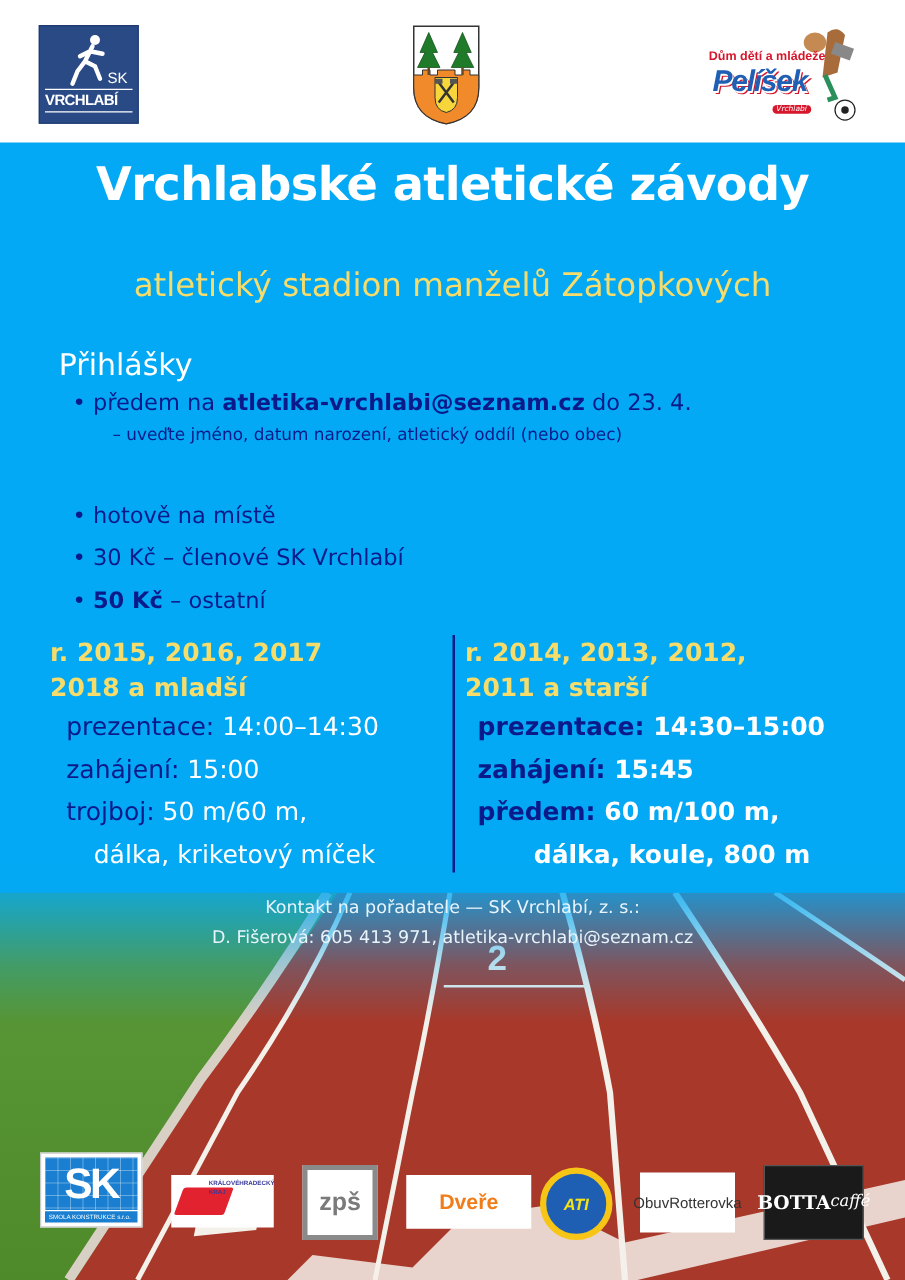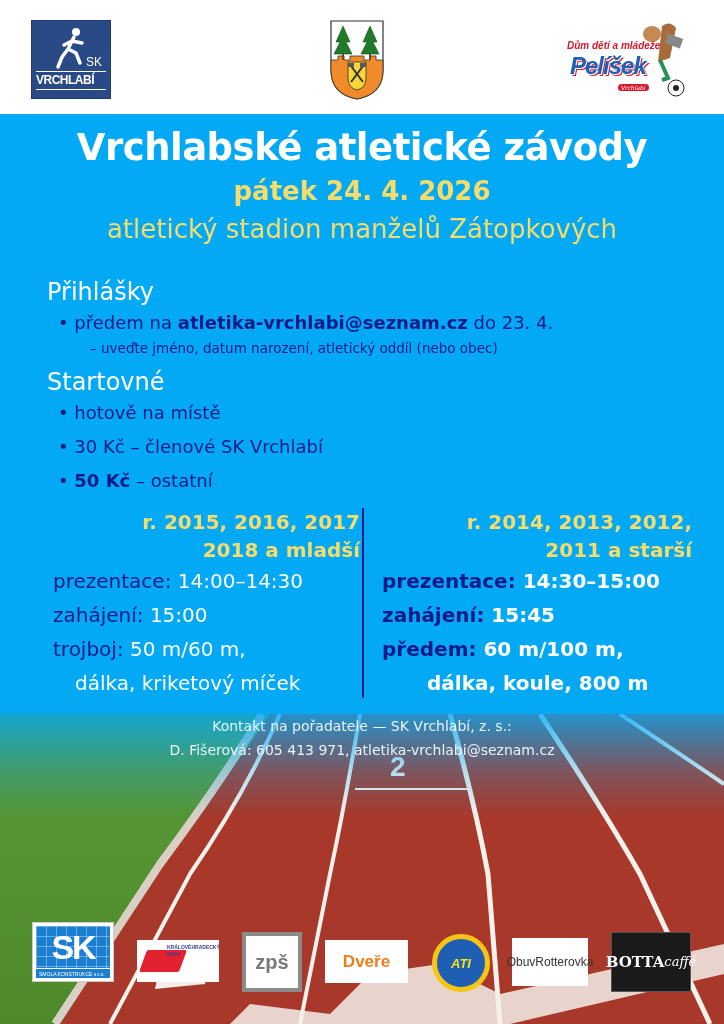--- a/index.html
+++ b/index.html
@@ -32,21 +32,21 @@
     .logo-sk svg { position: absolute; left: 22px; top: 6px; }
 
     .logo-crest {
       position: absolute; left: 330px; top: 20px; width: 54px; height: 80px;
     }
     .logo-perisek {
       position: absolute; left: 562px; top: 18px; width: 130px; height: 85px;
     }
     .perisek-top {
       position: absolute; left: 5px; top: 22px; color: #d6162b;
-      font-size: 10px; font-style: italic; font-weight: bold;
+      font-size: 10px; font-weight: bold;
       font-family: "Liberation Sans", sans-serif;
     }
     .perisek-main {
       position: absolute; left: 8px; top: 34px; color: #1f5fb4;
       font-size: 24px; font-style: italic; font-weight: bold;
       font-family: "Liberation Sans", sans-serif;
       text-shadow: 1px 1px 0 #fff, 2px 2px 0 #d6162b;
       letter-spacing: -1px;
     }
     .perisek-sub {
@@ -97,21 +97,21 @@
     .col {
       position: absolute; top: 394px;
     }
     .col-left { left: 40px; width: 320px; }
     .col-right { left: 372px; width: 320px; }
     .divider {
       position: absolute; left: 362px; top: 394px; width: 2px; height: 190px;
       background: #0b1a8a;
     }
     .col-head {
-      color: #f6dc6b; font-size: 20px; font-weight: bold; text-align: right;
+      color: #f6dc6b; font-size: 20px; font-weight: bold; text-align: left;
       line-height: 28px;
     }
     .col-row {
       font-size: 20px; line-height: 34px; white-space: nowrap; color: #ffffff;
     }
     .col-row .lbl { color: #0b1a8a; }
     .col-row.indent { padding-left: 22px; }
     .col-left .col-row { padding-left: 13px; }
     .col-left .col-row.indent { padding-left: 35px; }
     .col-right .col-row { padding-left: 10px; font-weight: bold; }
@@ -133,21 +133,21 @@
     .sp-smola { left: 32px; top: 4px; width: 82px; height: 60px; background: #fff; border: 1px solid #ccc; }
     .sp-smola .sk-grid { position:absolute; left:3px; top:3px; width:74px; height:42px; background:#1a7fd0; color:#fff; font-size:34px; font-weight:bold; display:flex; align-items:center; justify-content:center; letter-spacing:-2px;
       background-image: linear-gradient(rgba(255,255,255,0.35) 1px, transparent 1px), linear-gradient(90deg, rgba(255,255,255,0.35) 1px, transparent 1px);
       background-size: 10px 10px;
     }
     .sp-smola .sk-foot { position:absolute; left:3px; bottom:3px; width:74px; height:9px; background:#1a7fd0; color:#fff; font-size:5px; display:flex; align-items:center; padding-left:3px; }
     .sp-kraj { left: 137px; top: 22px; width: 82px; height: 42px; }
     .sp-kraj .kraj-text { position:absolute; left: 30px; top:4px; color:#3a3a9a; font-size:5px; font-weight:bold; line-height:7px; }
     .sp-kraj .kraj-shape { position:absolute; left:6px; top:10px; width:40px; height:22px; background:#e3222f; transform: skewX(-20deg); border-radius: 2px; }
     .sp-zps { left: 242px; top: 14px; width: 60px; height: 60px; border: 4px solid #8a8a8a; color: #7a7a7a; font-size: 20px; font-weight: bold; }
-    .sp-dvere { left: 325px; top: 22px; width: 83px; height: 43px; color: #f07d1a; font-size: 17px; font-weight: bold; }
+    .sp-dvere { left: 325px; top: 22px; width: 100px; height: 43px; color: #f07d1a; font-size: 17px; font-weight: bold; }
     .sp-ati { left: 432px; top: 16px; width: 58px; height: 58px; border-radius: 50%; background: #1e5fb3; border: 5px solid #f6c516; color: #f6e21a; font-size: 13px; font-weight: bold; font-style: italic; text-align: right; }
     .sp-obuv { left: 512px; top: 20px; width: 76px; height: 48px; color: #333; font-size: 12px; text-align: center; line-height: 16px; }
     .sp-botta { left: 611px; top: 14px; width: 80px; height: 60px; background: #1a1a1a; color: #fff; font-family: "DejaVu Serif", serif; font-size: 15px; font-weight: bold; flex-direction: row; line-height: 18px; border: 1px solid #555; }
     .sp-botta .caffe { font-style: italic; font-size: 13px; font-weight: normal; }
   </style>
 </head>
 <body>
 
 <div class="header">
   <div class="logo-sk">
@@ -210,30 +210,28 @@
       <path d="M620 0 Q680 40 724 70" stroke="#f4f0ea" stroke-width="4" fill="none"></path>
       <path d="M355 75 H468" stroke="#f4f0ea" stroke-width="2"></path>
       <text x="390" y="62" font-size="28" font-weight="bold" fill="#f4f0ea" font-family="Liberation Sans, sans-serif">2</text>
       <path d="M250 290 L330 300 L370 260 L440 250 L500 280 L724 230 L724 260 L510 310 L230 310 Z" fill="#f4f0ea" opacity="0.85"></path>
       <path d="M160 250 L210 245 L205 270 L155 275 Z" fill="#f4f0ea"></path>
     </svg>
   </div>
   <div class="main-overlay"></div>
 
   <h1 class="title">Vrchlabské atletické závody</h1>
-  <div class="date">pátek 24. 4. 2026</div>
   <div class="venue">atletický stadion manželů Zátopkových</div>
 
   <div class="section-head" style="top:164px;">Přihlášky</div>
   <div class="bullet-line" style="top:198px;">
     <span>• předem na </span><b>atletika-vrchlabi@seznam.cz</b><span> do 23. 4.</span>
   </div>
   <div class="note-line" style="top:226px;">– uveďte jméno, datum narození, atletický oddíl (nebo obec)</div>
 
-  <div class="section-head" style="top:254px;">Startovné</div>
   <div class="bullet-line" style="top:288px;">• hotově na místě</div>
   <div class="bullet-line" style="top:322px;">• 30 Kč – členové SK Vrchlabí</div>
   <div class="bullet-line" style="top:356px;">
     <span>• </span><b>50 Kč</b><span> – ostatní</span>
   </div>
 
   <div class="col col-left">
     <div class="col-head">r. 2015, 2016, 2017</div>
     <div class="col-head">2018 a mladší</div>
     <div class="col-row"><span class="lbl">prezentace:</span><span> 14:00–14:30</span></div>

